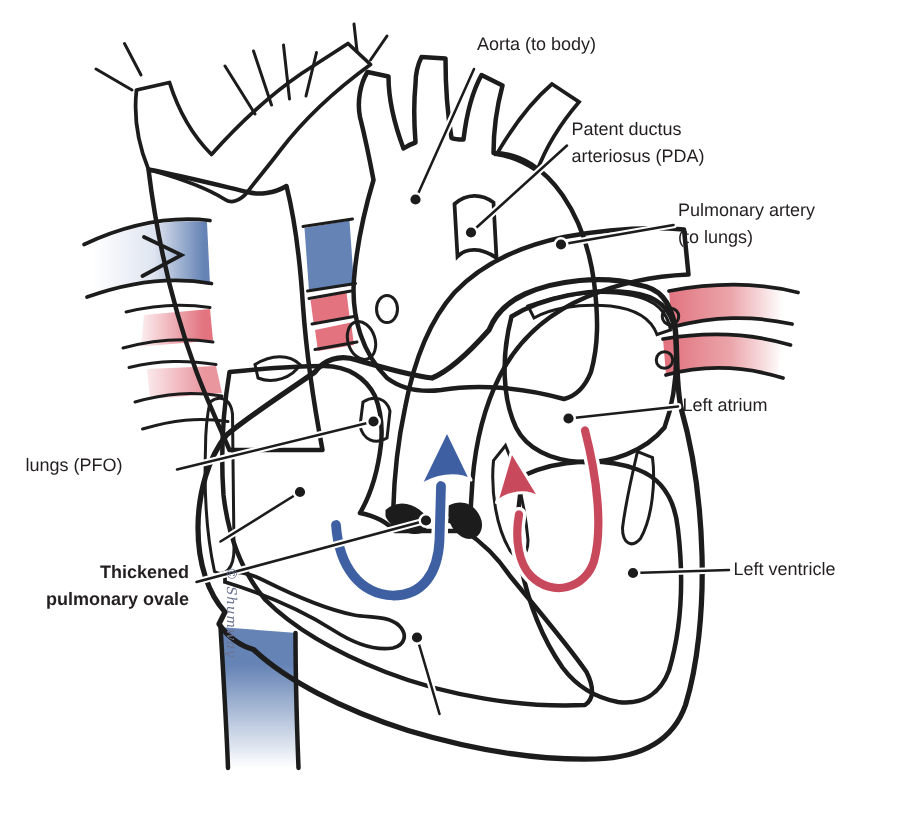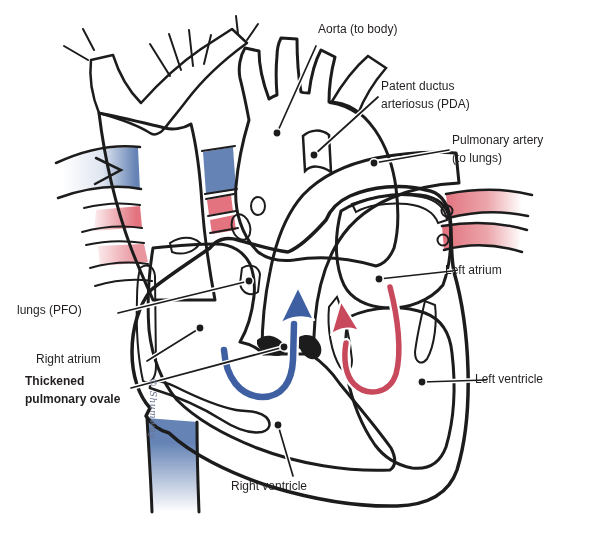--- a/index.html
+++ b/index.html
@@ -1,20 +1,20 @@
 <!DOCTYPE html>
 <html><head>
 <meta charset="utf-8">
 <style>
   html,body{margin:0;padding:0;background:#fff;}
   .stage{position:relative;width:600px;height:545px;background:#fff;overflow:hidden;
          font-family:"Liberation Sans",sans-serif;}
   .stage svg{position:absolute;left:0;top:0;}
   .label{position:absolute;font-size:12px;line-height:17.5px;color:#231f20;white-space:nowrap;}
-  .label.bold{font-weight:bold;padding-left:25px;}
+  .label.bold{font-weight:bold;text-align:right;}
   .watermark{position:absolute;font-family:"DejaVu Serif",serif;font-style:italic;
              font-size:9px;color:#6b7390;transform:rotate(90deg);transform-origin:0 0;
              white-space:nowrap;letter-spacing:.5px;}
   .ink{stroke:#1c1c1c;fill:none;}
 </style>
 </head>
 <body>
 
 <div class="stage">
 
@@ -242,35 +242,29 @@
   <span>Aorta (to body)</span>
 </div>
 <div class="label" style="left:452px;top:132px">
   <div>Pulmonary artery</div>
   <div>(to lungs)</div>
 </div>
 <div class="label" style="left:381px;top:78px">
   <div>Patent ductus</div>
   <div>arteriosus (PDA)</div>
 </div>
-<div class="label" style="left:445px;top:262px">
+<div class="label" style="left:455px;top:262px">
   <span>Left atrium</span>
 </div>
-<div class="label" style="left:475px;top:371px">
+<div class="label" style="left:489px;top:371px">
   <span>Left ventricle</span>
 </div>
 <div class="label" style="left:17px;top:302px">
   <div>lungs (PFO)</div>
-</div>
-<div class="label" style="left:36px;top:351px">
-  <span>Right atrium</span>
 </div>
 <div class="label bold" style="left:0px;top:373px;width:126px">
   <div>Thickened</div>
   <div>pulmonary ovale</div>
 </div>
-<div class="label" style="left:231px;top:478px">
-  <span>Right ventricle</span>
-</div>
 
 <div class="watermark" style="left:158px;top:378px">© Shumway</div>
 
 </div>
 
 </body></html>

